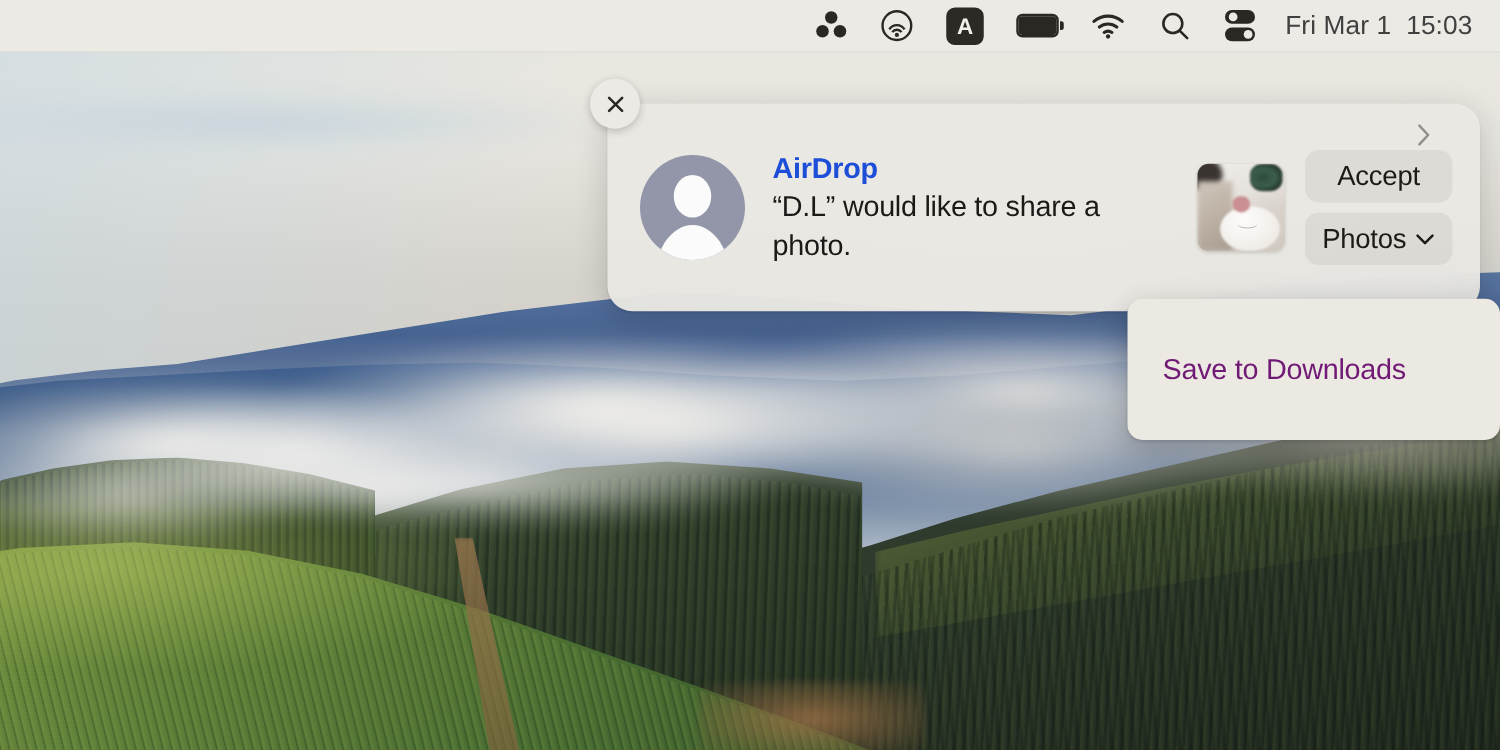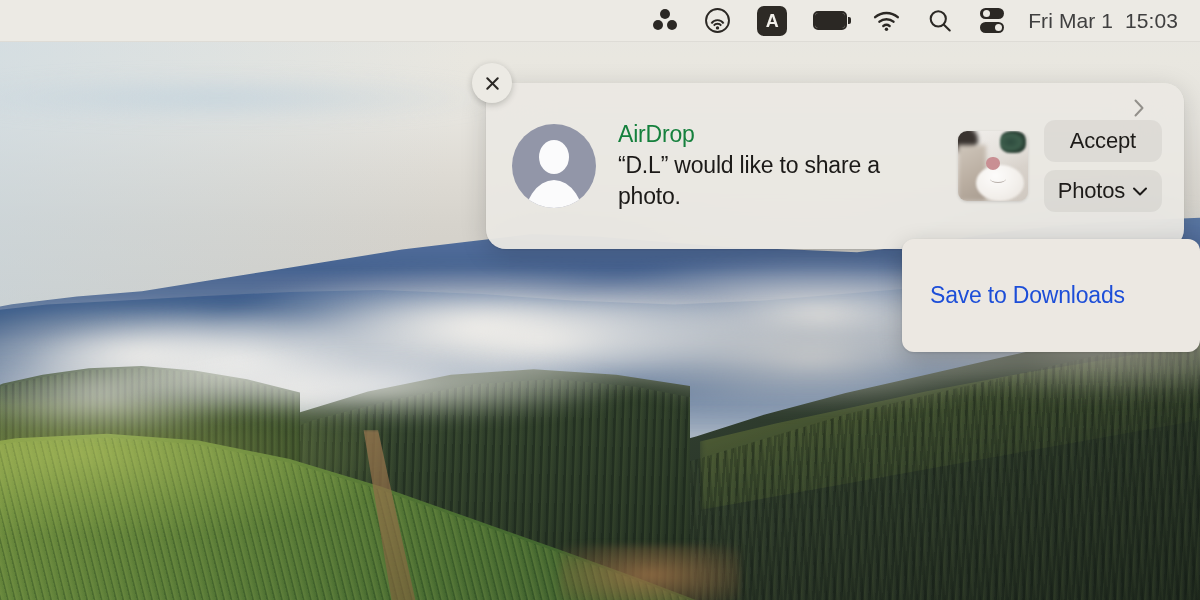--- a/index.html
+++ b/index.html
@@ -300,21 +300,21 @@
     background:#fbfbfc;
   }
 
   #notif-text {
     margin-left:22px;
     flex:1 1 auto;
     min-width:0;
     padding-right:10px;
   }
   #notif-title {
-    font-size:23px; font-weight:normal; color:#15803d;
+    font-size:23px; font-weight:bold; color:#1d4ed8;
     letter-spacing:-0.2px;
     margin-bottom:2px;
   }
   #notif-body {
     font-size:23px; color:#1c1a18;
     line-height:1.32;
     letter-spacing:-0.2px;
     max-width:300px;
   }
 
@@ -393,21 +393,21 @@
     border-radius:12px;
     box-shadow:0 7px 24px rgba(0,0,0,0.2), 0 1px 3px rgba(0,0,0,0.12);
     z-index:40;
     padding:14px 0;
     display:flex; flex-direction:column; justify-content:center;
   }
   .menu-item {
     height:42px;
     display:flex; align-items:center;
     padding:0 28px;
-    font-size:23px; color:#1d4ed8;
+    font-size:23px; color:#701a75;
     letter-spacing:-0.2px;
     cursor:pointer;
     white-space:nowrap;
   }
 </style>
 </head>
 <body>
 
 <div id="screen">
 

